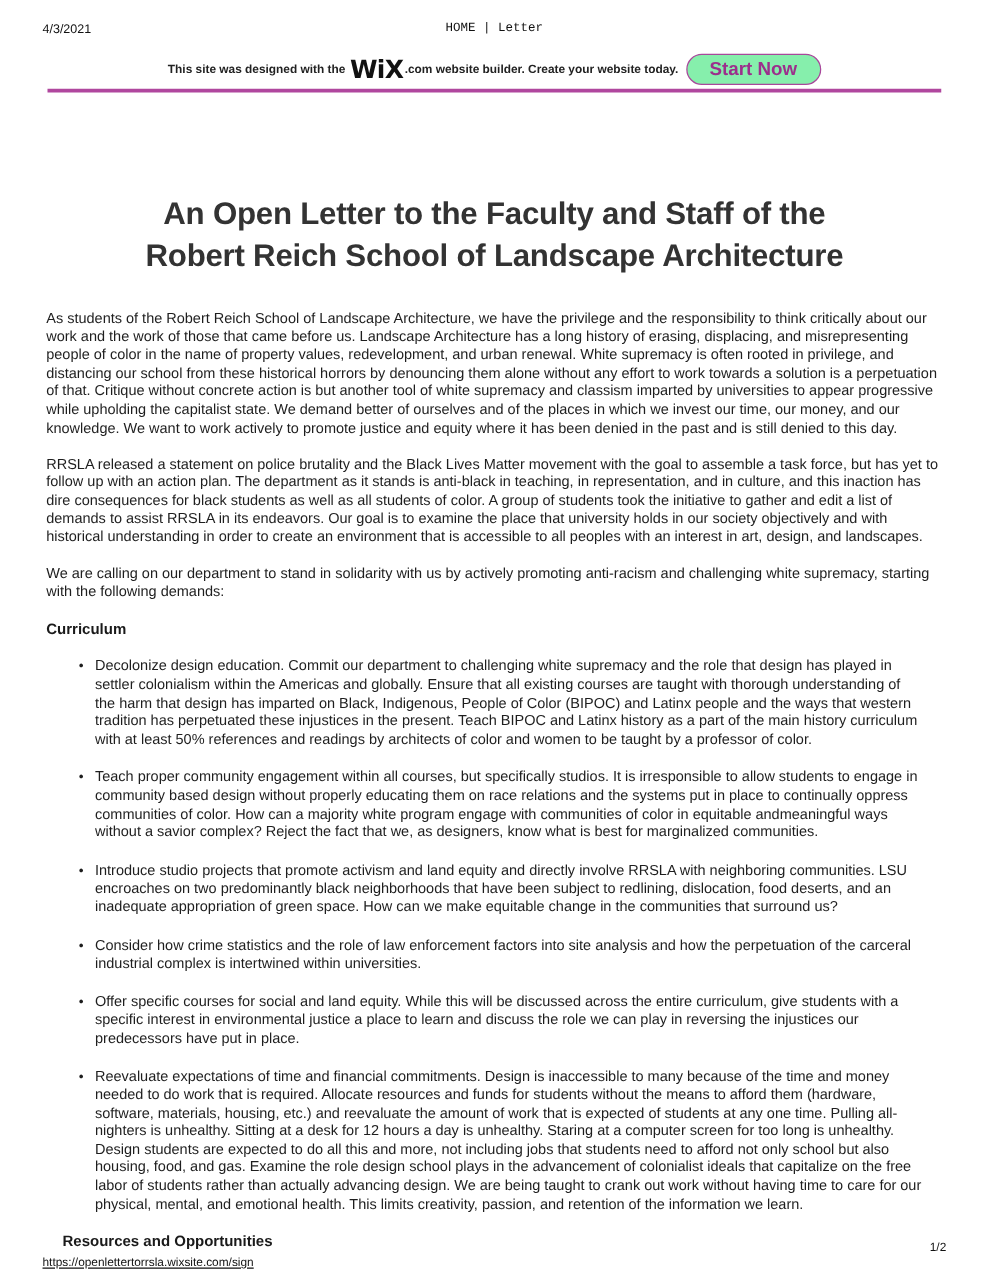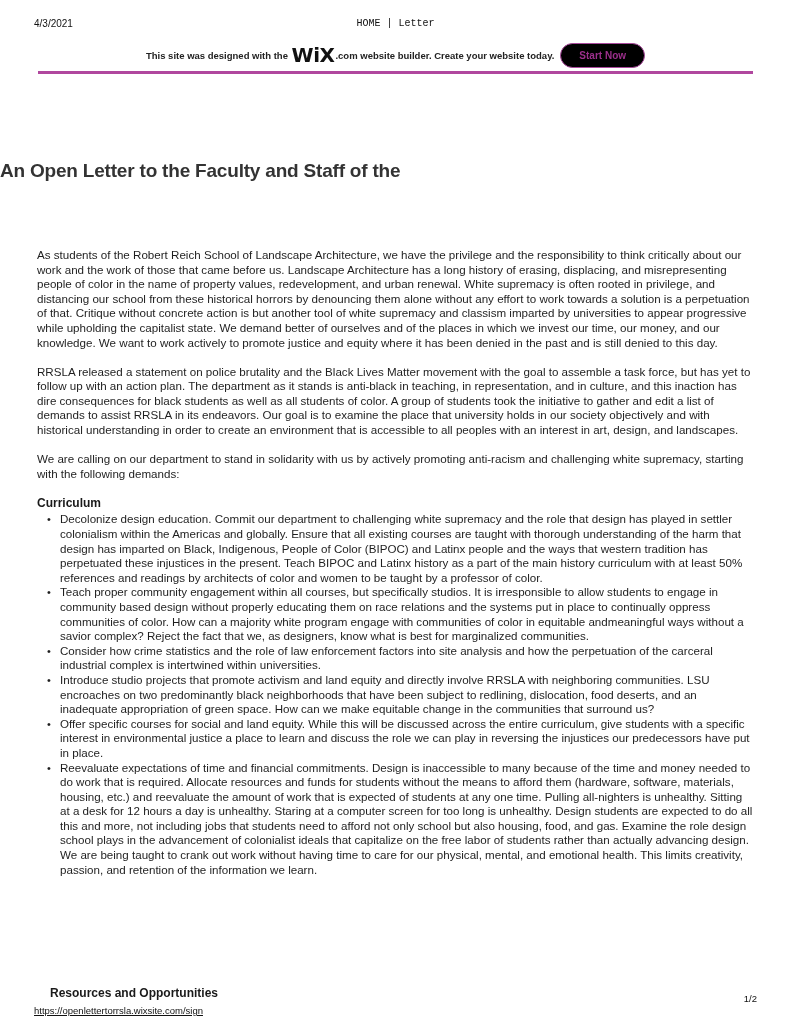--- a/index.html
+++ b/index.html
@@ -18,42 +18,42 @@
       display: flex; align-items: center; justify-content: center;
       font-size: 9.5px; color: #222; font-weight: bold;
     }
     .wix-banner .wix-logo {
       font-size: 20px; font-weight: 900; letter-spacing: -0.5px; margin: 0 1px;
       color: #111; font-family: "DejaVu Sans", sans-serif;
     }
     .wix-banner .start-btn {
       margin-left: 6px; height: 25px; padding: 0 18px;
       border: 1px solid #a8489b; border-radius: 14px;
-      background: #000000; color: #9c2f8c; font-weight: bold; font-size: 10px;
+      background: #86efac; color: #9c2f8c; font-weight: bold; font-size: 15px;
       display: flex; align-items: center; cursor: pointer;
       font-family: "Liberation Sans", sans-serif;
     }
     .wix-rule {
       position: absolute; top: 71px; left: 38px; right: 38px; height: 3px; background: #b0479e;
     }
     h1.letter-title {
       position: absolute; top: 154px; left: 0; right: 0; margin: 0;
-      text-align: left; font-size: 19px; line-height: 34px; font-weight: bold;
+      text-align: center; font-size: 25px; line-height: 34px; font-weight: bold;
       color: #333; font-family: "Liberation Sans", sans-serif; letter-spacing: -0.2px;
     }
     .content {
       position: absolute; top: 248px; left: 37px; right: 37px;
       font-size: 11.6px; line-height: 14.6px; color: #1e1e1e;
     }
     .content p { margin: 0 0 14.5px 0; }
     .content h2 {
       font-size: 12px; font-weight: bold; margin: 0 0 2px 0; color: #1a1a1a;
     }
     .content ul { margin: 0; padding-left: 23px; list-style: none; }
-    .content li { position: relative; margin: 0; }
+    .content li { position: relative; margin: 16px; }
     .content li::before {
       content: "\2022"; position: absolute; left: -13px; top: 0; font-size: 11px;
     }
     .resources-heading {
       position: absolute; top: 974px; left: 38px; margin: 12px;
       font-size: 12px; font-weight: bold; color: #1a1a1a;
     }
     .print-footer {
       position: absolute; top: 993px; left: 34px; right: 34px; font-size: 9.5px; color: #111;
     }
@@ -69,32 +69,33 @@
 </div>
 
 <div class="wix-banner">
   <span>This site was designed with the</span>&nbsp;<span class="wix-logo">WiX</span><span>.com website builder. Create your website today.</span>
   <button class="start-btn">Start Now</button>
 </div>
 <div class="wix-rule"></div>
 
 <h1 class="letter-title">
   <span>An Open Letter to the Faculty and Staff of the</span><br>
+  <span>Robert Reich School of Landscape Architecture</span>
 </h1>
 
 <div class="content">
   <p>As students of the Robert Reich School of Landscape Architecture, we have the privilege and the responsibility to think critically about our work and the work of those that came before us. Landscape Architecture has a long history of erasing, displacing, and misrepresenting people of color in the name of property values, redevelopment, and urban renewal. White supremacy is often rooted in privilege, and distancing our school from these historical horrors by denouncing them alone without any effort to work towards a solution is a perpetuation of that. Critique without concrete action is but another tool of white supremacy and classism imparted by universities to appear progressive while upholding the capitalist state. We demand better of ourselves and of the places in which we invest our time, our money, and our knowledge. We want to work actively to promote justice and equity where it has been denied in the past and is still denied to this day.</p>
   <p>RRSLA released a statement on police brutality and the Black Lives Matter movement with the goal to assemble a task force, but has yet to follow up with an action plan. The department as it stands is anti-black in teaching, in representation, and in culture, and this inaction has dire consequences for black students as well as all students of color. A group of students took the initiative to gather and edit a list of demands to assist RRSLA in its endeavors. Our goal is to examine the place that university holds in our society objectively and with historical understanding in order to create an environment that is accessible to all peoples with an interest in art, design, and landscapes.</p>
   <p>We are calling on our department to stand in solidarity with us by actively promoting anti-racism and challenging white supremacy, starting with the following demands:</p>
   <h2>Curriculum</h2>
   <ul>
     <li>Decolonize design education. Commit our department to challenging white supremacy and the role that design has played in settler colonialism within the Americas and globally. Ensure that all existing courses are taught with thorough understanding of the harm that design has imparted on Black, Indigenous, People of Color (BIPOC) and Latinx people and the ways that western tradition has perpetuated these injustices in the present. Teach BIPOC and Latinx history as a part of the main history curriculum with at least 50% references and readings by architects of color and women to be taught by a professor of color.</li>
     <li>Teach proper community engagement within all courses, but specifically studios. It is irresponsible to allow students to engage in community based design without properly educating them on race relations and the systems put in place to continually oppress communities of color. How can a majority white program engage with communities of color in equitable andmeaningful ways without a savior complex? Reject the fact that we, as designers, know what is best for marginalized communities.</li>
+    <li>Introduce studio projects that promote activism and land equity and directly involve RRSLA with neighboring communities. LSU encroaches on two predominantly black neighborhoods that have been subject to redlining, dislocation, food deserts, and an inadequate appropriation of green space. How can we make equitable change in the communities that surround us?</li>
     <li>Consider how crime statistics and the role of law enforcement factors into site analysis and how the perpetuation of the carceral industrial complex is intertwined within universities.</li>
-    <li>Introduce studio projects that promote activism and land equity and directly involve RRSLA with neighboring communities. LSU encroaches on two predominantly black neighborhoods that have been subject to redlining, dislocation, food deserts, and an inadequate appropriation of green space. How can we make equitable change in the communities that surround us?</li>
     <li>Offer specific courses for social and land equity. While this will be discussed across the entire curriculum, give students with a specific interest in environmental justice a place to learn and discuss the role we can play in reversing the injustices our predecessors have put in place.</li>
     <li>Reevaluate expectations of time and financial commitments. Design is inaccessible to many because of the time and money needed to do work that is required. Allocate resources and funds for students without the means to afford them (hardware, software, materials, housing, etc.) and reevaluate the amount of work that is expected of students at any one time. Pulling all-nighters is unhealthy. Sitting at a desk for 12 hours a day is unhealthy. Staring at a computer screen for too long is unhealthy. Design students are expected to do all this and more, not including jobs that students need to afford not only school but also housing, food, and gas. Examine the role design school plays in the advancement of colonialist ideals that capitalize on the free labor of students rather than actually advancing design. We are being taught to crank out work without having time to care for our physical, mental, and emotional health. This limits creativity, passion, and retention of the information we learn.</li>
   </ul>
 </div>
 
 <h2 class="resources-heading">Resources and Opportunities</h2>
 
 <div class="print-footer">
   <span class="url">https://openlettertorrsla.wixsite.com/sign</span>
   <span class="pagenum">1/2</span>

